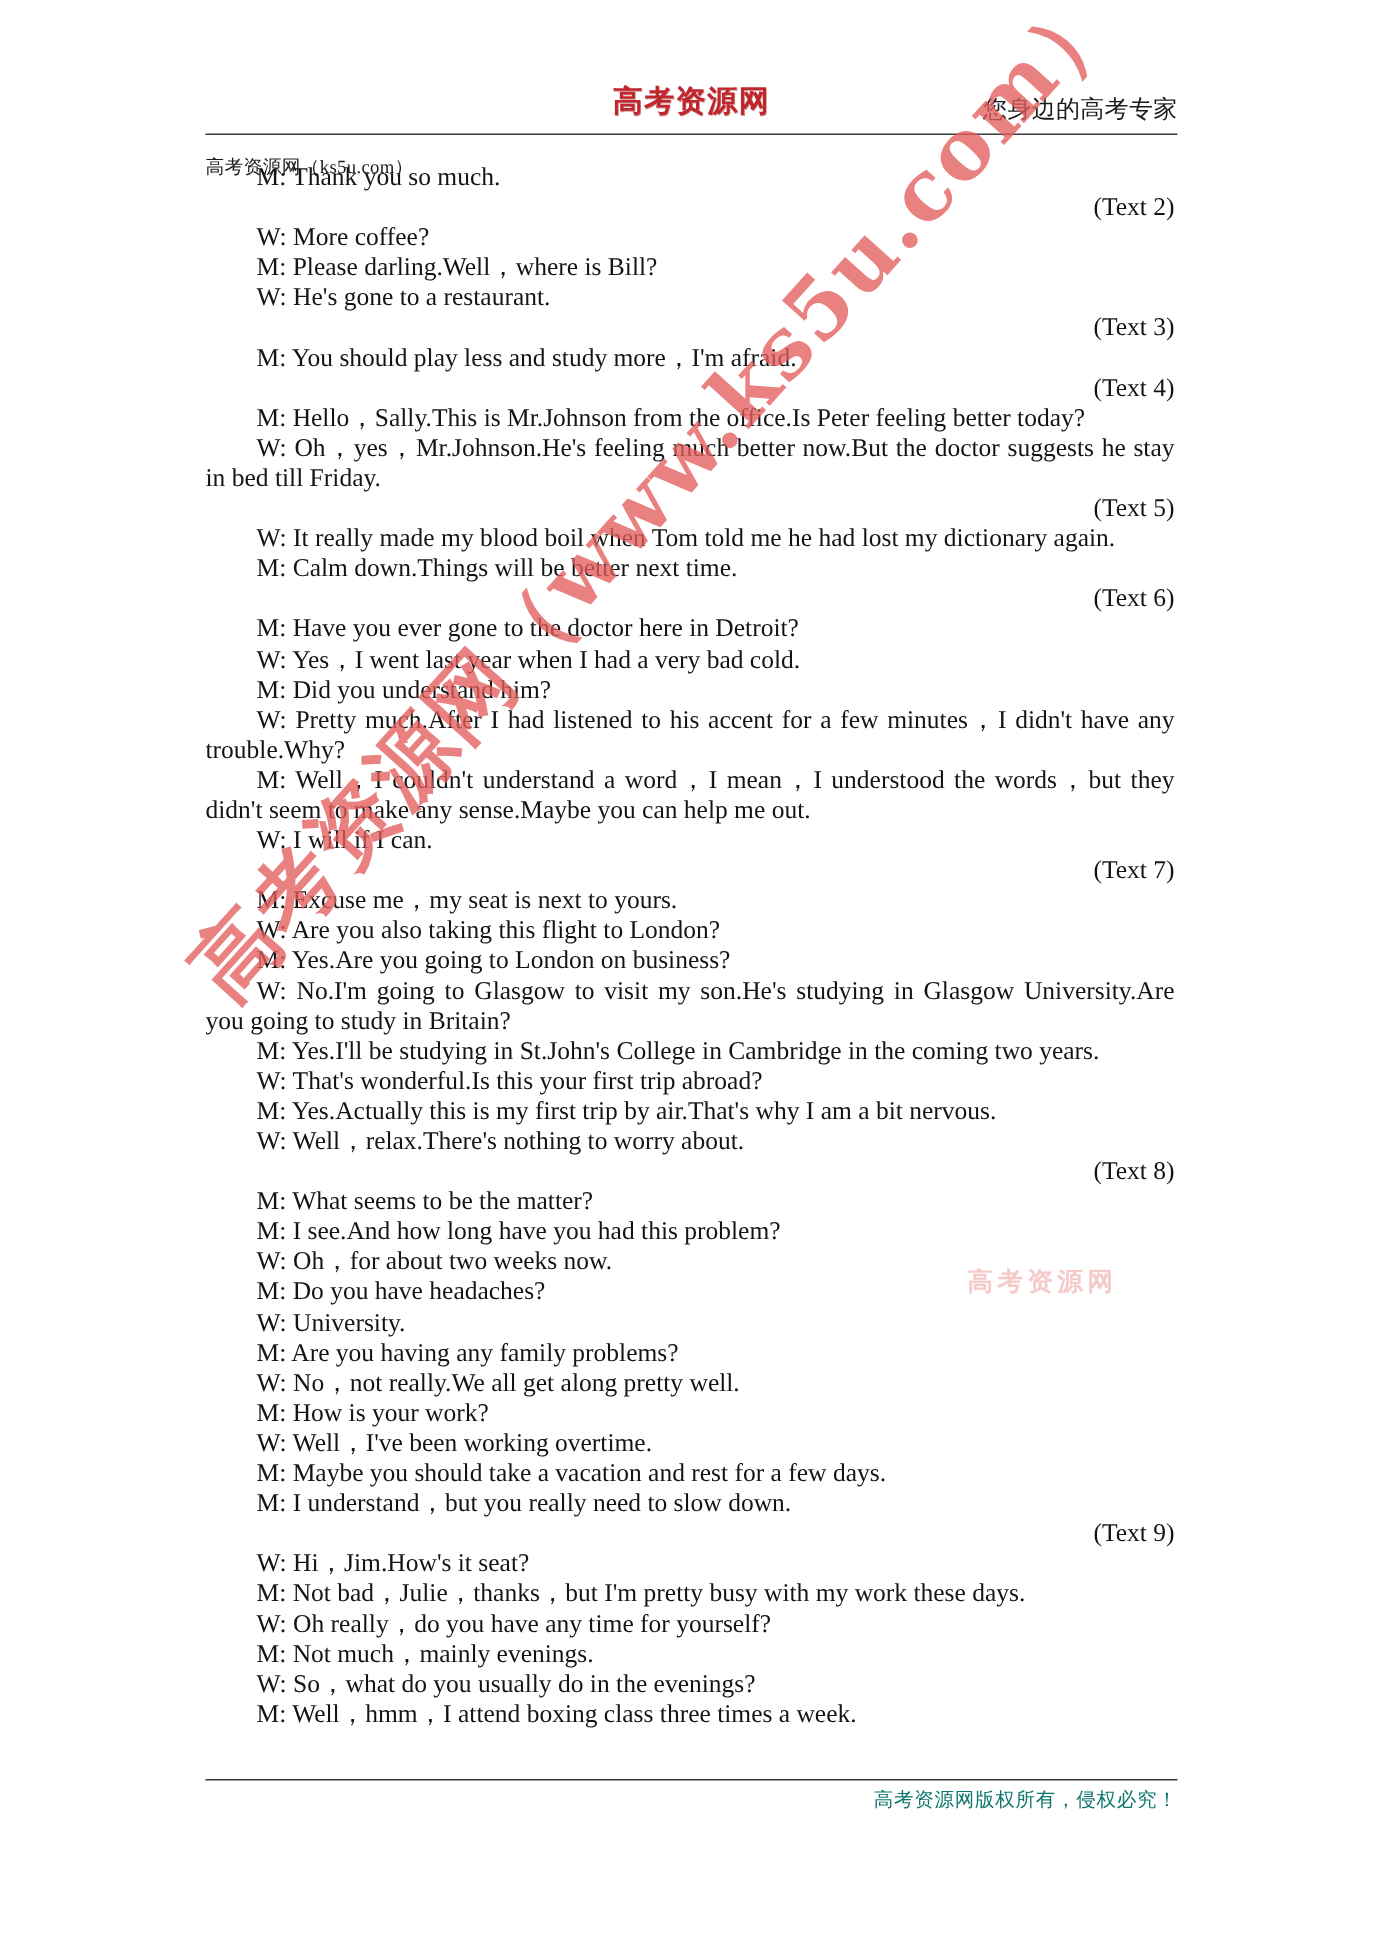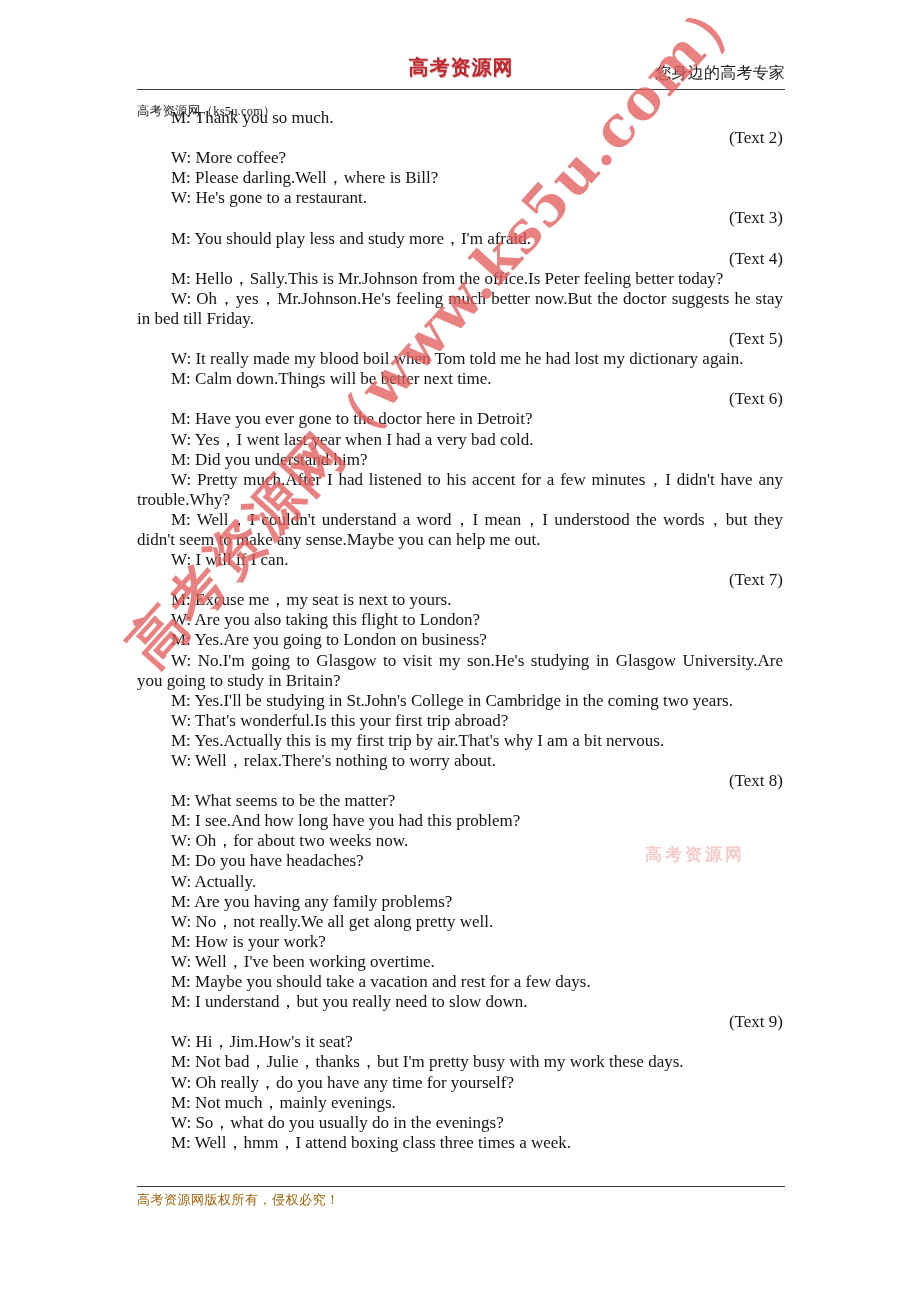--- a/index.html
+++ b/index.html
@@ -122,23 +122,23 @@
     width: 648px;
     height: 0;
     border-top: 1.5px solid #3a3a3a;
   }
 
   .footer-text {
     position: absolute;
     left: 0;
     top: 5px;
     width: 648px;
-    text-align: left;
+    text-align: right;
     font-size: 13px;
-    color: #a16207;
+    color: #0f766e;
     white-space: nowrap;
     letter-spacing: 0.5px;
   }
 
   
   .wm-layer {
     position: absolute;
     left: 0;
     top: 0;
     width: 920px;
@@ -213,21 +213,21 @@
       <p class="line wrap">W: No.I'm going to Glasgow to visit my son.He's studying in Glasgow University.Are you going to study in Britain?</p>
       <p class="line single">M: Yes.I'll be studying in St.John's College in Cambridge in the coming two years.</p>
       <p class="line single">W: That's wonderful.Is this your first trip abroad?</p>
       <p class="line single">M: Yes.Actually this is my first trip by air.That's why I am a bit nervous.</p>
       <p class="line single">W: Well，relax.There's nothing to worry about.</p>
       <p class="line marker">(Text 8)</p>
       <p class="line single">M: What seems to be the matter?</p>
       <p class="line single">M: I see.And how long have you had this problem?</p>
       <p class="line single">W: Oh，for about two weeks now.</p>
       <p class="line single">M: Do you have headaches?</p>
-      <p class="line single">W: Actually.</p>
+      <p class="line single">W: University.</p>
       <p class="line single">M: Are you having any family problems?</p>
       <p class="line single">W: No，not really.We all get along pretty well.</p>
       <p class="line single">M: How is your work?</p>
       <p class="line single">W: Well，I've been working overtime.</p>
       <p class="line single">M: Maybe you should take a vacation and rest for a few days.</p>
       <p class="line single">M: I understand，but you really need to slow down.</p>
       <p class="line marker">(Text 9)</p>
       <p class="line single">W: Hi，Jim.How's it seat?</p>
       <p class="line single">M: Not bad，Julie，thanks，but I'm pretty busy with my work these days.</p>
       <p class="line single">W: Oh really，do you have any time for yourself?</p>

